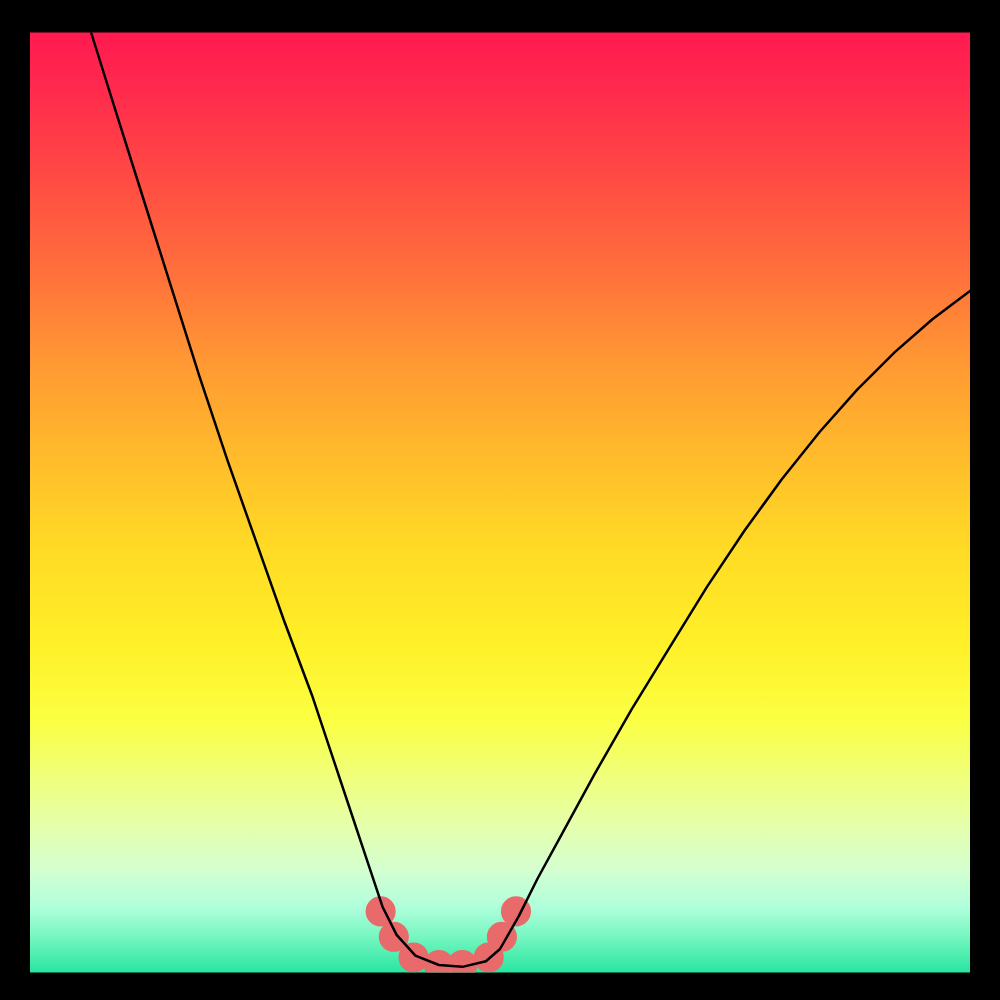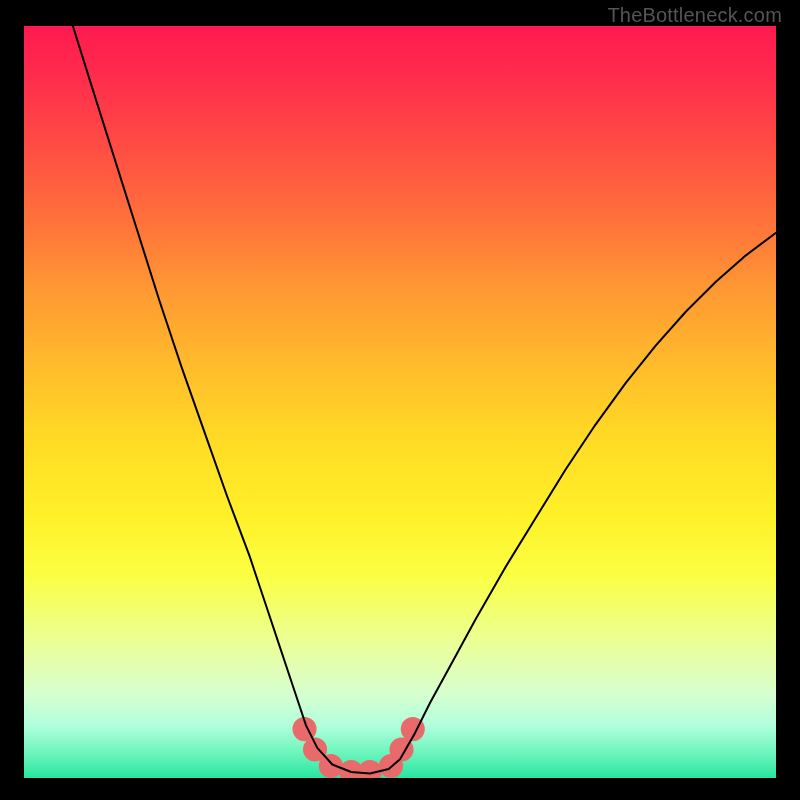--- a/index.html
+++ b/index.html
@@ -53,21 +53,20 @@
     position: absolute;
     inset: 0;
     width: 100%;
     height: 100%;
   }
 </style>
 </head>
 <body>
 
 <div class="outer">
-  <div class="watermark">TheBottleneck.com</div>
   <div class="plot">
     <div class="gradient-bg"></div>
     <svg class="curve-svg" viewBox="0 0 752 752" preserveAspectRatio="none">
       <g id="markers-group">
           <circle cx="280.50" cy="703.12" r="12.03" fill="#e86a6a"></circle>
           <circle cx="291.02" cy="723.42" r="12.03" fill="#e86a6a"></circle>
           <circle cx="306.82" cy="739.97" r="12.03" fill="#e86a6a"></circle>
           <circle cx="327.12" cy="745.98" r="12.03" fill="#e86a6a"></circle>
           <circle cx="345.92" cy="745.98" r="12.03" fill="#e86a6a"></circle>
           <circle cx="366.98" cy="739.97" r="12.03" fill="#e86a6a"></circle>

